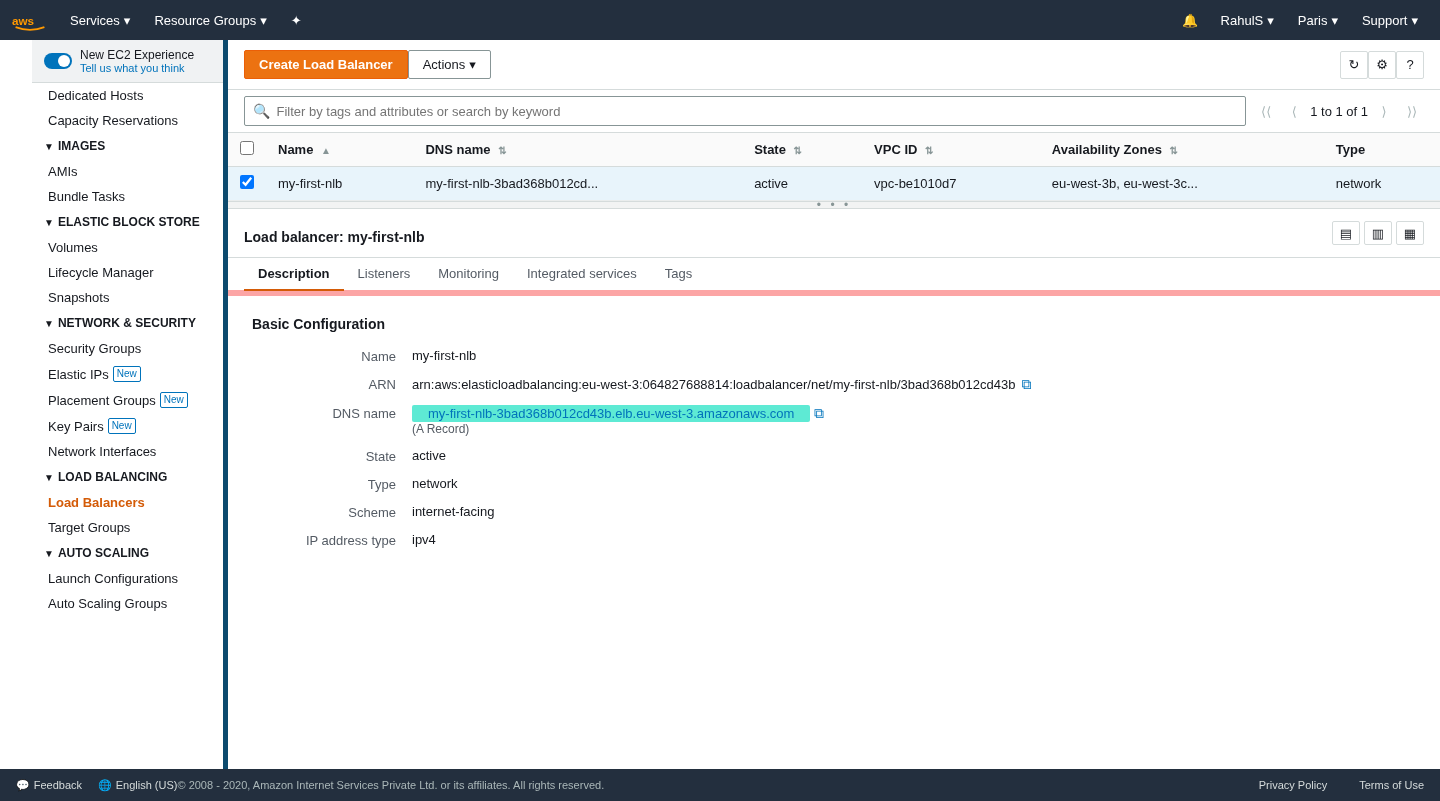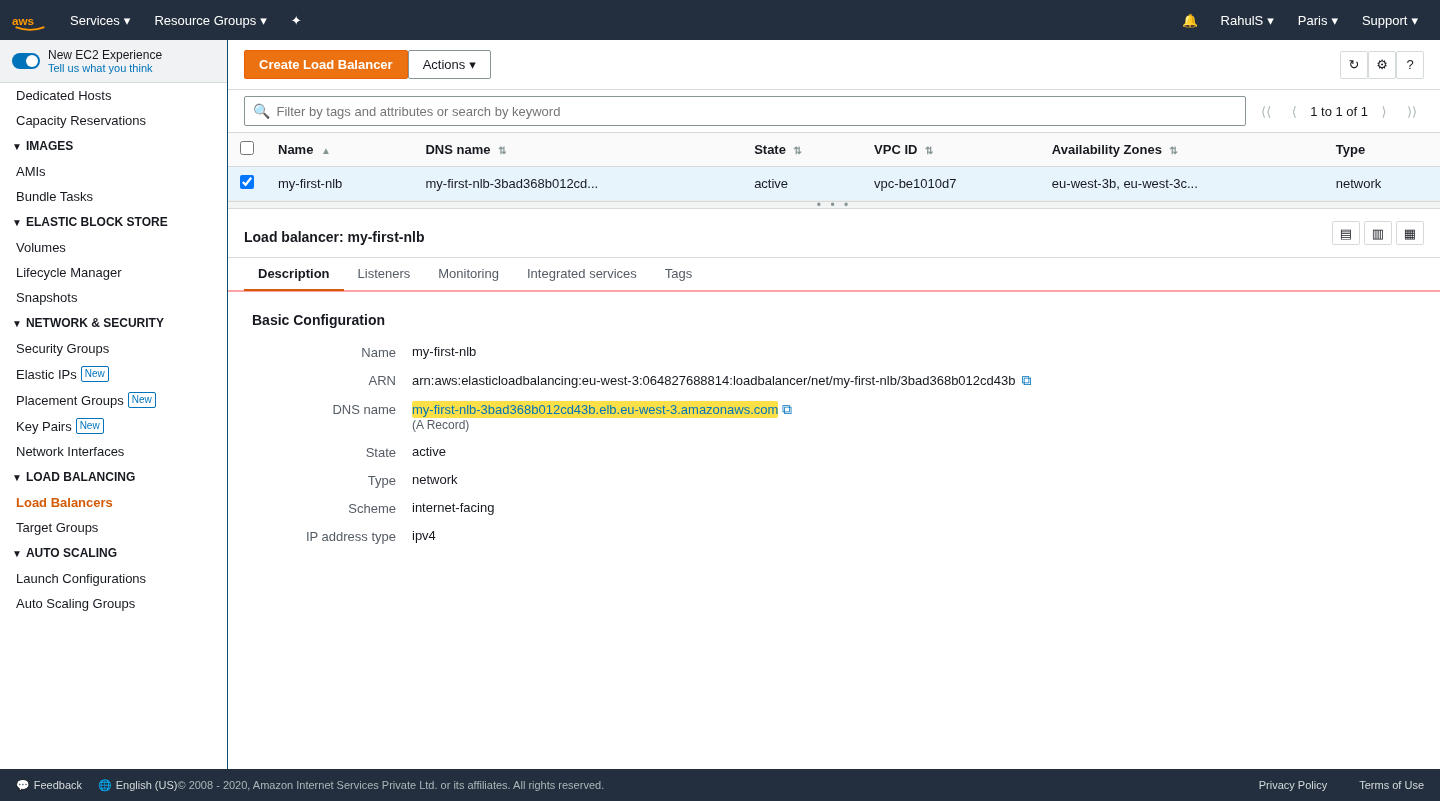--- a/index.html
+++ b/index.html
@@ -33,23 +33,24 @@
       display: flex; align-items: center; cursor: pointer;
     }
 
     
     .layout { display: flex; margin-top: 40px; min-height: calc(100vh - 40px - 32px); }
 
     
     .sidebar {
       width: 228px; min-width: 228px;
       background: #fff;
-      border-right: 1px solid #0c4a6e;
+      border-right: 5px solid #0c4a6e;
       overflow-y: auto;
       padding-bottom: 20px;
+      padding-left: 32px;
     }
     .sidebar-new-exp {
       padding: 8px 12px;
       background: #f0f2f3;
       border-bottom: 1px solid #d5dbdb;
       display: flex; align-items: center; gap: 8px;
     }
     .toggle-switch {
       width: 28px; height: 16px; background: #0073bb; border-radius: 8px;
       display: flex; align-items: center; padding: 2px; cursor: pointer;
@@ -135,21 +136,21 @@
     }
     .detail-title { font-size: 14px; font-weight: 700; }
     .detail-view-btns { display: flex; gap: 4px; }
     .view-btn {
       width: 28px; height: 24px; border: 1px solid #d5dbdb; background: #fff;
       display: flex; align-items: center; justify-content: center; cursor: pointer; border-radius: 2px;
     }
 
     
     .tabs {
-      display: flex; border-bottom: 2px solid #fca5a5;
+      display: flex; border-bottom: 6px solid #fca5a5;
       padding: 0 16px; background: #fff;
     }
     .tab {
       padding: 8px 14px; font-size: 13px; cursor: pointer; color: #545b64;
       border-bottom: 2px solid transparent; margin-bottom: -1px;
     }
     .tab.active { color: #16191f; border-bottom: 2px solid #d45b07; font-weight: 700; }
 
     
     .detail-content { padding: 20px 24px; }
@@ -158,22 +159,22 @@
       display: flex; margin-bottom: 12px; align-items: flex-start;
     }
     .field-label {
       width: 160px; min-width: 160px; text-align: right;
       font-size: 13px; color: #545b64; padding-right: 16px; padding-top: 1px;
     }
     .field-value { font-size: 13px; color: #16191f; display: flex; align-items: center; gap: 6px; }
     .field-value a { color: #0073bb; text-decoration: none; }
     .copy-btn { color: #0073bb; cursor: pointer; font-size: 14px; }
     .dns-highlighted {
-      background: #fde047; color: #0073bb;
-      padding: 1px 0; border-radius: 2px;
+      background: #5eead4; color: #0073bb;
+      padding: 1px 16px; border-radius: 2px;
     }
     .a-record { color: #545b64; font-size: 12px; }
 
     
     .footer {
       background: #232f3e; color: #d5dbdb; font-size: 11px;
       height: 32px; display: flex; align-items: center; padding: 0 16px;
       position: fixed; bottom: 0; left: 0; right: 0; z-index: 100;
     }
     .footer-left { display: flex; align-items: center; gap: 16px; }

